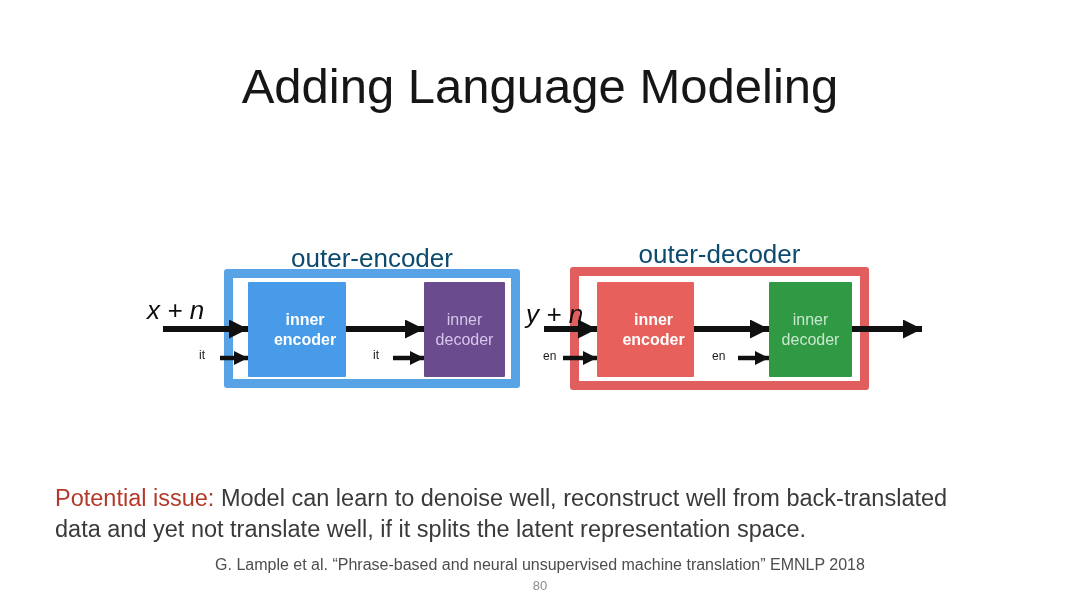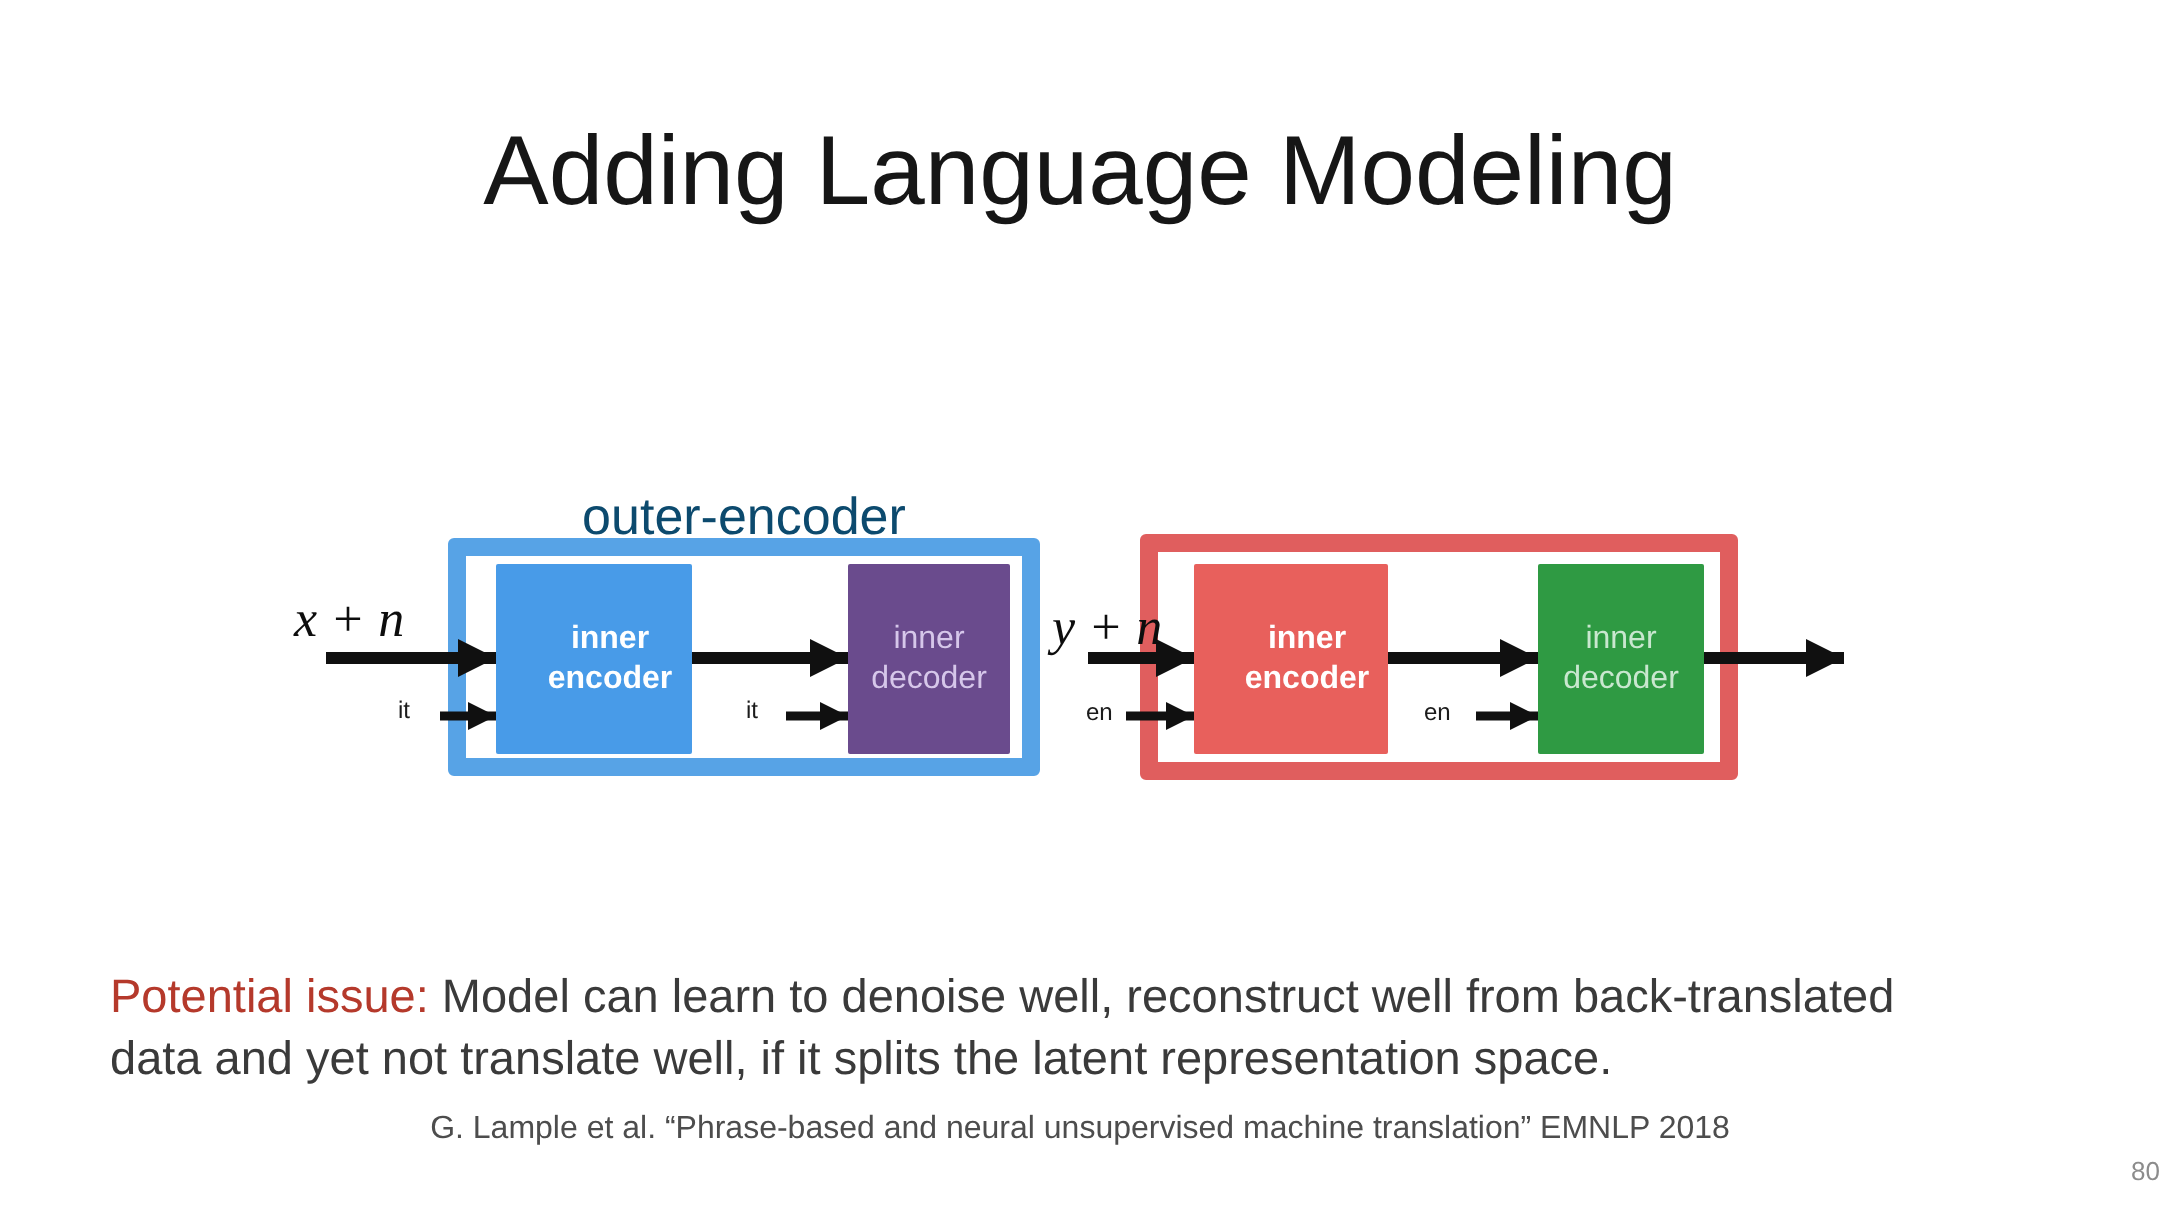--- a/index.html
+++ b/index.html
@@ -33,21 +33,21 @@
     position:absolute;display:flex;align-items:center;justify-content:center;
     text-align:center;font-size:16px;line-height:1.22;border-radius:1px;
   }
   .inner-box.enc{font-weight:bold;color:#ffffff;padding-left:16px;}
   .inner-box.blue-box{left:248px;top:282px;width:82px;height:95px;background:var(--blue-box);}
   .inner-box.purple-box{left:424px;top:282px;width:81px;height:95px;background:var(--purple-box);color:#d6c7ea;}
   .inner-box.red-box{left:597px;top:282px;width:81px;height:95px;background:var(--red-box);}
   .inner-box.green-box{left:769px;top:282px;width:83px;height:95px;background:var(--green-box);color:#c9e7cf;}
   .math-label{
     position:absolute;
-    font-family:Liberation Serif, serif;font-style:italic;
+    font-family:Liberation Sans, sans-serif;font-style:italic;
     font-size:26px;color:#0d0d0d;white-space:nowrap;
   }
   .math-label.x{left:147px;top:295px;}
   .math-label.y{left:526px;top:299px;}
   .token-label{
     position:absolute;font-size:12px;color:#1b1b1b;white-space:nowrap;
   }
   .token-label.it1{left:199px;top:348px;}
   .token-label.it2{left:373px;top:348px;}
   .token-label.en1{left:543px;top:349px;}
@@ -62,32 +62,33 @@
     position:absolute;left:55px;top:459px;width:990px;
     font-size:23.5px;line-height:1.32;color:#3a3a3a;
   }
   .issue-label{font-weight:normal;color:var(--issue-red);}
   .issue-line2{display:block;}
   .citation{
     position:absolute;left:0;right:0;top:556px;text-align:center;
     font-size:16px;color:#4d4d4d;
   }
   .page-number{
-    position:absolute;left:0;right:0;top:578px;text-align:right;
+    position:absolute;left:0;right:0;top:578px;text-align:center;
     font-size:13px;color:#8c8c8c;
   }
 </style>
 </head>
 <body>
 
 <div class="slide">
 
   <h1 class="slide-title">Adding Language Modeling</h1>
 
   <div class="group-label enc">outer-encoder</div>
+  <div class="group-label dec">outer-decoder</div>
 
   <div class="outer-box blue"></div>
   <div class="outer-box red"></div>
 
   <svg class="arrows" width="1080" height="607" viewBox="0 0 1080 607">
     <defs>
       <marker id="ahBig" markerUnits="userSpaceOnUse" markerWidth="21" markerHeight="19" viewBox="0 0 10 10" refX="10" refY="5" orient="auto">
         <path class="ah" d="M0,0 L10,5 L0,10 z"></path>
       </marker>
       <marker id="ahSmall" markerUnits="userSpaceOnUse" markerWidth="14" markerHeight="14" viewBox="0 0 10 10" refX="10" refY="5" orient="auto">

